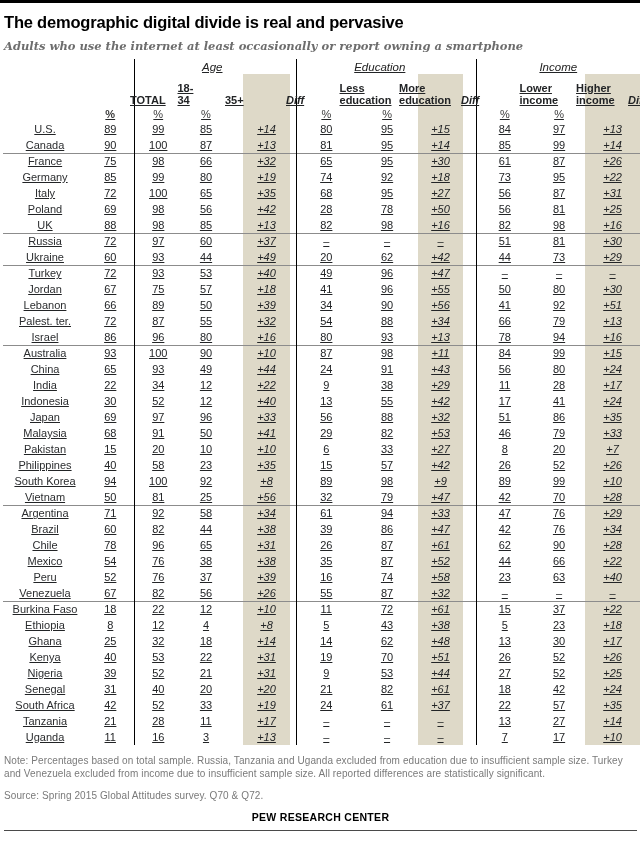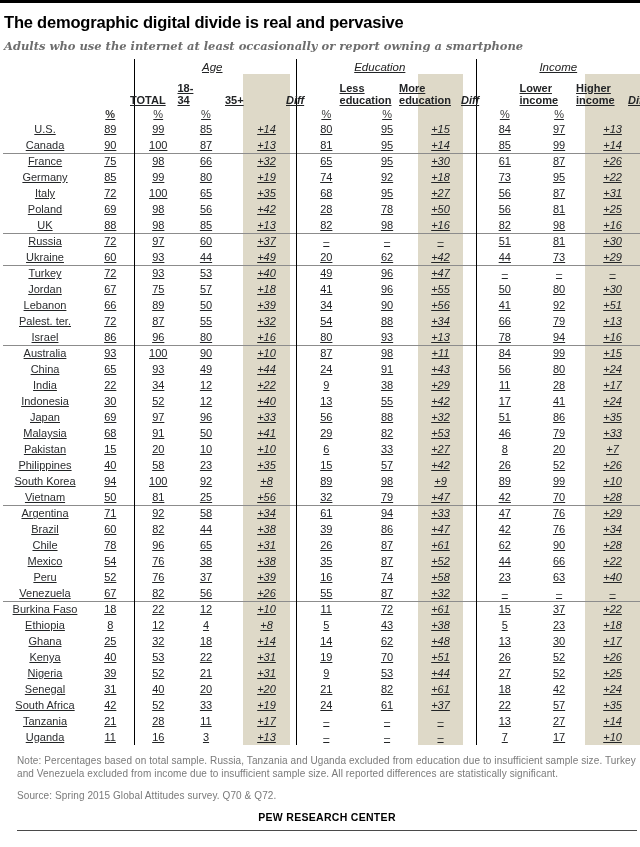--- a/index.html
+++ b/index.html
@@ -39,21 +39,21 @@
   tr.pct-row td { height:13px; color:#3c3c3c; vertical-align:top; }
   tr.pct-row td.c-total { font-weight:bold; }
 
   
   tbody td { height:16px; }
   td.c-country { text-align:left; padding-left:3px; color:#2b2d2f; }
   td.c-total { font-weight:bold; }
   td.c-diff { background:#ded9c8; font-style:italic; }
   tr.rule-above td { border-top:1px solid #8c8c8c; }
 
-  .footer { margin-top:9px; margin-left:14px; }
+  .footer { margin-top:9px; margin-left:1px; }
   .note, .source {
     font-size:10px; line-height:13px; color:#7a7a7a; letter-spacing:0.1px;
   }
   .source { margin-top:9px; }
   .brand { margin-top:9px; font-size:10.5px; font-weight:bold; color:#000; letter-spacing:0.3px;text-align:center; }
   .bottom-rule { margin-top:7px; border-top:1px solid #4a4a4a; height:0; }
 </style>
 </head>
 <body>
 

